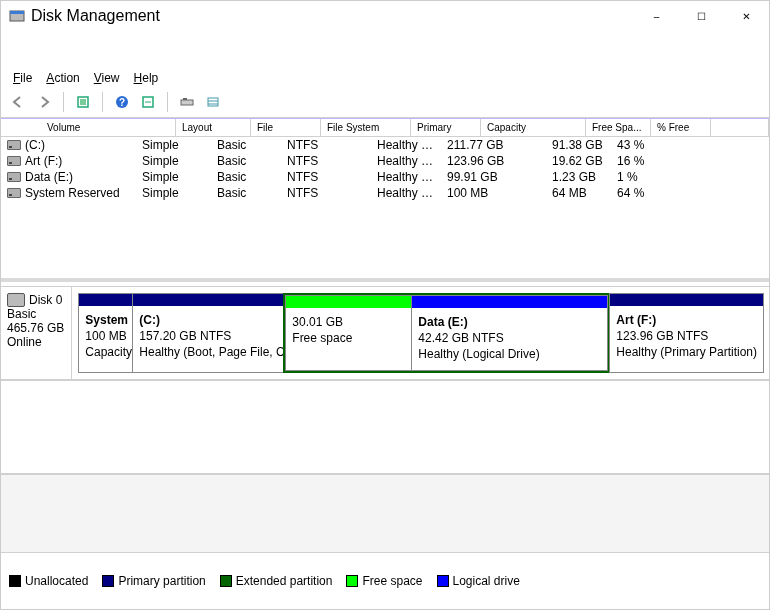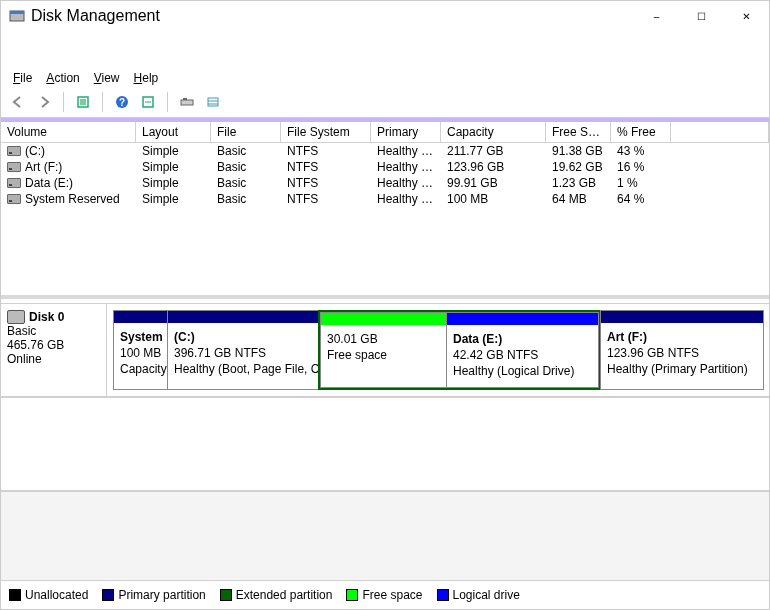--- a/index.html
+++ b/index.html
@@ -45,24 +45,25 @@
     gap: 4px;
     border-bottom: 1px solid #d0d0d0;
   }
   .tbtn { width: 22px; height: 22px; display: flex; align-items: center; justify-content: center; border:1px solid transparent; }
   .tsep { width:1px; height:20px; background:#ccc; margin:0 4px; }
   
   .cols {
     display: grid;
     grid-template-columns: 135px 75px 70px 90px 70px 105px 65px 60px 1fr;
     align-items: stretch;
-    border-top: 4px solid #c4b5fd;
+    border-top: 1px solid #c4b5fd;
     border-bottom: 1px solid #d0d0d0;
     background: #fff;
-    font-size: 12px;
+    font-size: 10px;
+    padding-left: 40px;
   }
   .colh {
     border-right: 1px solid #d0d0d0;
     padding: 3px 6px;
     white-space: nowrap;
     overflow: hidden;
     text-overflow: ellipsis;
   }
   .rows { flex: 0 0 auto; }
   .row {
@@ -82,21 +83,21 @@
     border-top: 1px solid #d0d0d0;
     border-bottom: 1px solid #d0d0d0;
     min-height: 94px;
   }
   .diskinfo {
     width: 106px;
     border-right: 1px solid #d0d0d0;
     padding: 6px 6px 6px 6px;
     font-size: 12px;
   }
-  .diskinfo .name { font-weight: bold; }
+  .diskinfo .name { font-weight: normal; }
   .diskinfo .name-row { display:flex; align-items:center; gap:4px; }
   .diskicon { width:18px; height:14px; background:#bbb; border:1px solid #555; border-radius:2px; }
   .cdicon { width:16px; height:16px; border:1px solid #555; border-radius:50%; position:relative; background:#ddd;}
   .cdicon::after { content:""; position:absolute; top:5px; left:5px; width:4px;height:4px;border:1px solid #555;border-radius:50%; }
   .partwrap { flex:1; padding:6px; display:flex; gap:0; }
   .partbox {
     border: 1px solid #888;
     display: flex; flex-direction: column;
     font-size: 12px;
     margin-right: -1px;
@@ -104,21 +105,21 @@
   .partbox .topbar { height: 12px; }
   .partbox .body { padding: 6px 6px; line-height: 1.35; overflow:hidden; white-space:nowrap; }
   .partbox .pname { font-weight: bold; }
   .c-navy { background:#000080; }
   .c-green { background:#00ff00; }
   .c-blue { background:#0000ff; }
   .ext-border { border:2px solid #006400; }
   
   .legend {
     border-top: 1px solid #d0d0d0;
-    padding: 7px 8px;
+    padding: 21px 8px;
     display:flex; gap:14px; align-items:flex-start;
     font-size: 12px;
   }
   .swatch { width:12px; height:12px; border:1px solid #000; margin-right:4px; }
   .legitem { display:flex; align-items:center; }
   .sw-black { background:#000; }
   .sw-navy { background:#000080; }
   .sw-dgreen { background:#006400; }
   .sw-lgreen { background:#00ff00; }
   .sw-blue { background:#0000ff; }
@@ -286,25 +287,25 @@
         <div class="body">
           <div class="pname">System</div>
           <div>100 MB</div>
           <div>Capacity</div>
         </div>
       </div>
       <div class="partbox" style="width:152px">
         <div class="topbar c-navy"></div>
         <div class="body">
           <div class="pname">(C:)</div>
-          <div>396.71 GB NTFS</div>
+          <div>157.20 GB NTFS</div>
           <div>Healthy (Boot, Page File, Crash Dump, Primary Partition)</div>
         </div>
       </div>
-      <div class="ext-border" style="display:flex;width:282px">
+      <div class="ext-border" style="display:flex;width:326px">
         <div class="partbox" style="flex:0 0 127px;border:1px solid #888">
           <div class="topbar c-green"></div>
           <div class="body">
             <div class="pname"></div>
             <div>30.01 GB</div>
             <div>Free space</div>
           </div>
         </div>
         <div class="partbox" style="flex:1;border:1px solid #888">
           <div class="topbar c-blue"></div>

